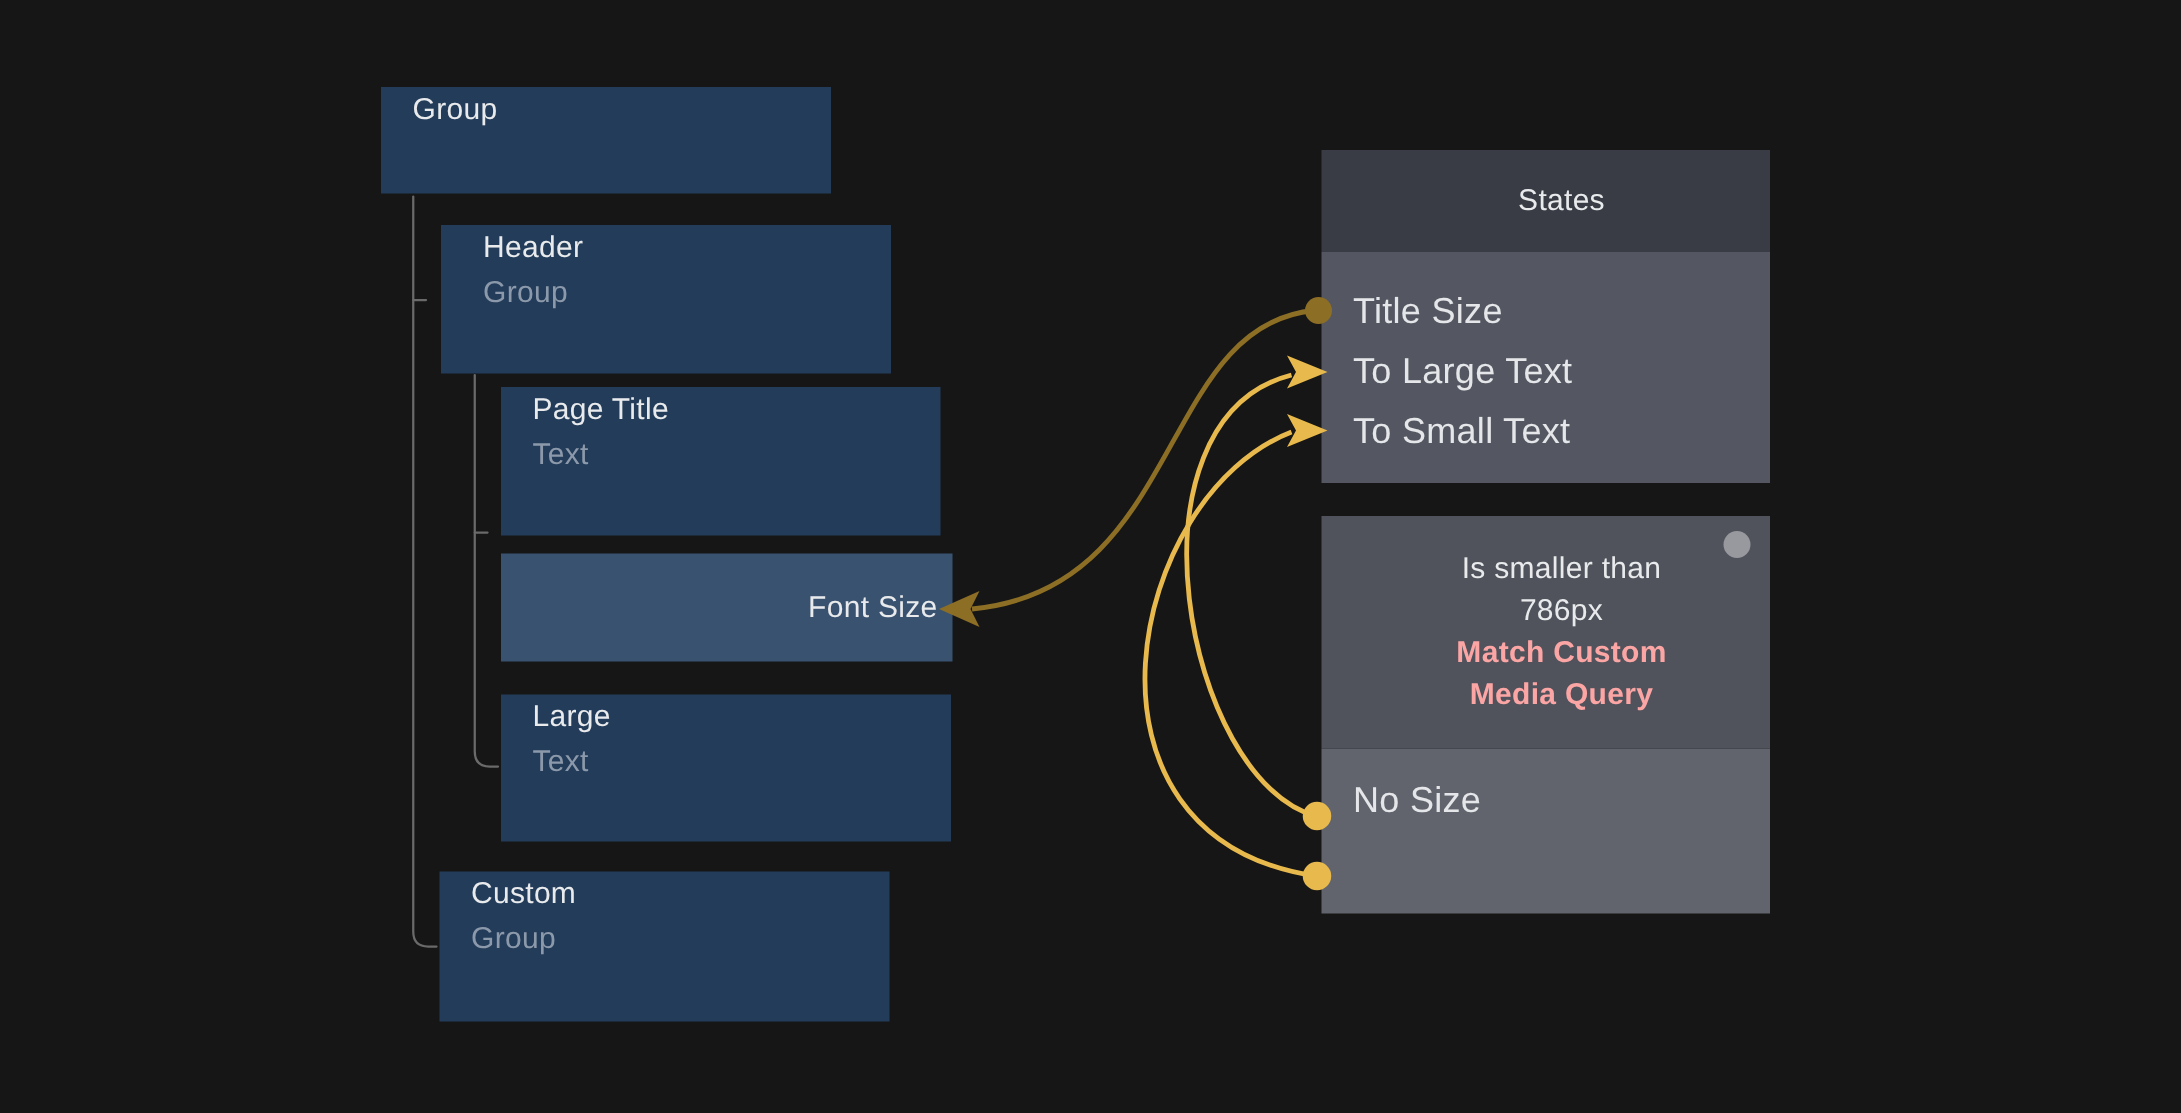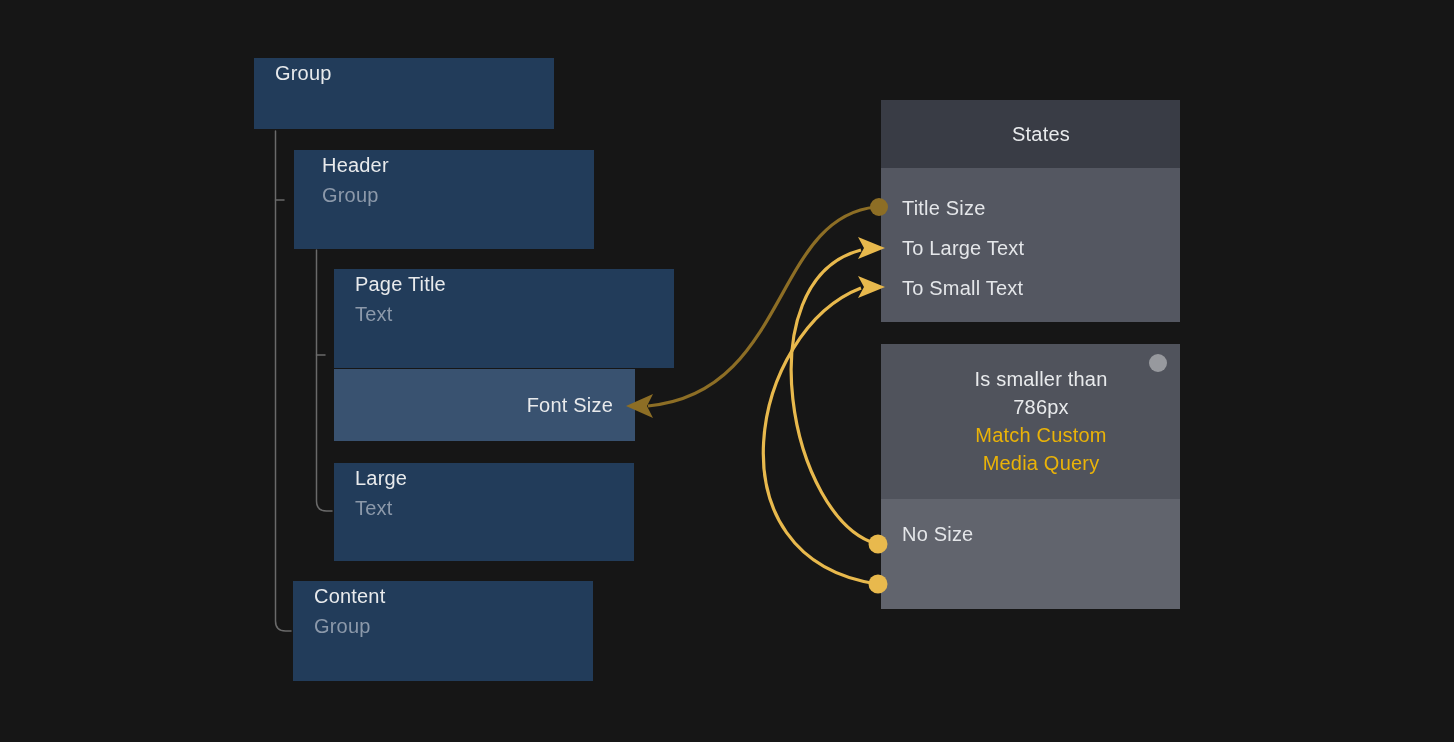--- a/index.html
+++ b/index.html
@@ -13,37 +13,37 @@
   
   .node{
     position:absolute;background:#223C5A;box-sizing:border-box;
     display:flex;flex-direction:column;justify-content:flex-start;
     padding-left:21px;
   }
   .node .title{color:#E8EAEC;font-size:20px;font-weight:500;line-height:30px;letter-spacing:.2px;}
   .node .subtitle{color:#8C99AA;font-size:20px;font-weight:400;line-height:30px;letter-spacing:.2px;}
   .prop-row{
     position:absolute;background:#395270;box-sizing:border-box;
-    display:flex;align-items:center;justify-content:flex-end;padding-right:22px;
+    display:flex;align-items:center;justify-content:flex-end;padding-right:10px;
   }
   .prop-row .prop-label{color:#E8EAEC;font-size:20px;font-weight:400;letter-spacing:.2px;}
 
   
   .panel{position:absolute;box-sizing:border-box;}
   .panel-header{
     box-sizing:border-box;display:flex;flex-direction:column;justify-content:center;
     padding-left:21px;
     text-align:center;
   }
   .panel-title{color:#E8EAEC;font-size:20px;font-weight:500;line-height:28px;letter-spacing:.2px;}
-  .panel-subtitle{color:#eab308;font-size:20px;font-weight:400;line-height:28px;letter-spacing:.2px;}
+  .panel-subtitle{color:#fca5a5;font-size:20px;font-weight:700;line-height:28px;letter-spacing:.2px;}
   .panel-body{box-sizing:border-box;}
   .panel-item{
     display:flex;align-items:center;padding-left:21px;
-    color:#E4E6E9;font-size:20px;font-weight:400;letter-spacing:.2px;
+    color:#E4E6E9;font-size:24px;font-weight:400;letter-spacing:.2px;
   }
   #states-panel{left:881px;top:100px;width:299px;height:222px;}
   #states-header{background:#393C45;width:299px;height:68px;}
   #states-body{background:#545761;width:299px;height:154px;padding-top:20px;}
   #states-body .panel-item{height:40px;}
 
   #media-panel{left:881px;top:344px;width:279px;height:265px;border-radius:24px;}
   #media-header{background:#50535C;width:299px;height:155px;justify-content:flex-start;padding-top:21px;position:relative;}
   #media-body{background:#61646D;width:299px;height:110px;padding-top:14px;}
   #media-body .panel-item{height:42px;}
@@ -68,35 +68,35 @@
 
   <div class="node" style="left:254px;top:58px;width:300px;height:71px;">
     <div class="title">Group</div>
   </div>
 
   <div class="node" style="left:294px;top:150px;width:300px;height:99px;padding-left:28px;">
     <div class="title">Header</div>
     <div class="subtitle">Group</div>
   </div>
 
-  <div class="node" style="left:334px;top:269px;width:340px;height:99px;">
+  <div class="node" style="left:334px;top:258px;width:293px;height:99px;">
     <div class="title">Page Title</div>
     <div class="subtitle">Text</div>
   </div>
   <div class="prop-row" style="left:334px;top:369px;width:301px;height:72px;">
     <div class="prop-label">Font Size</div>
   </div>
 
   <div class="node" style="left:334px;top:463px;width:300px;height:98px;">
     <div class="title">Large</div>
     <div class="subtitle">Text</div>
   </div>
 
   <div class="node" style="left:293px;top:581px;width:300px;height:100px;">
-    <div class="title">Content</div>
+    <div class="title">Custom</div>
     <div class="subtitle">Group</div>
   </div>
 
   <div class="panel" id="states-panel">
     <div class="panel-header" id="states-header">
       <div class="panel-title">States</div>
     </div>
     <div class="panel-body" id="states-body">
       <div class="panel-item">Title Size</div>
       <div class="panel-item">To Large Text</div>

